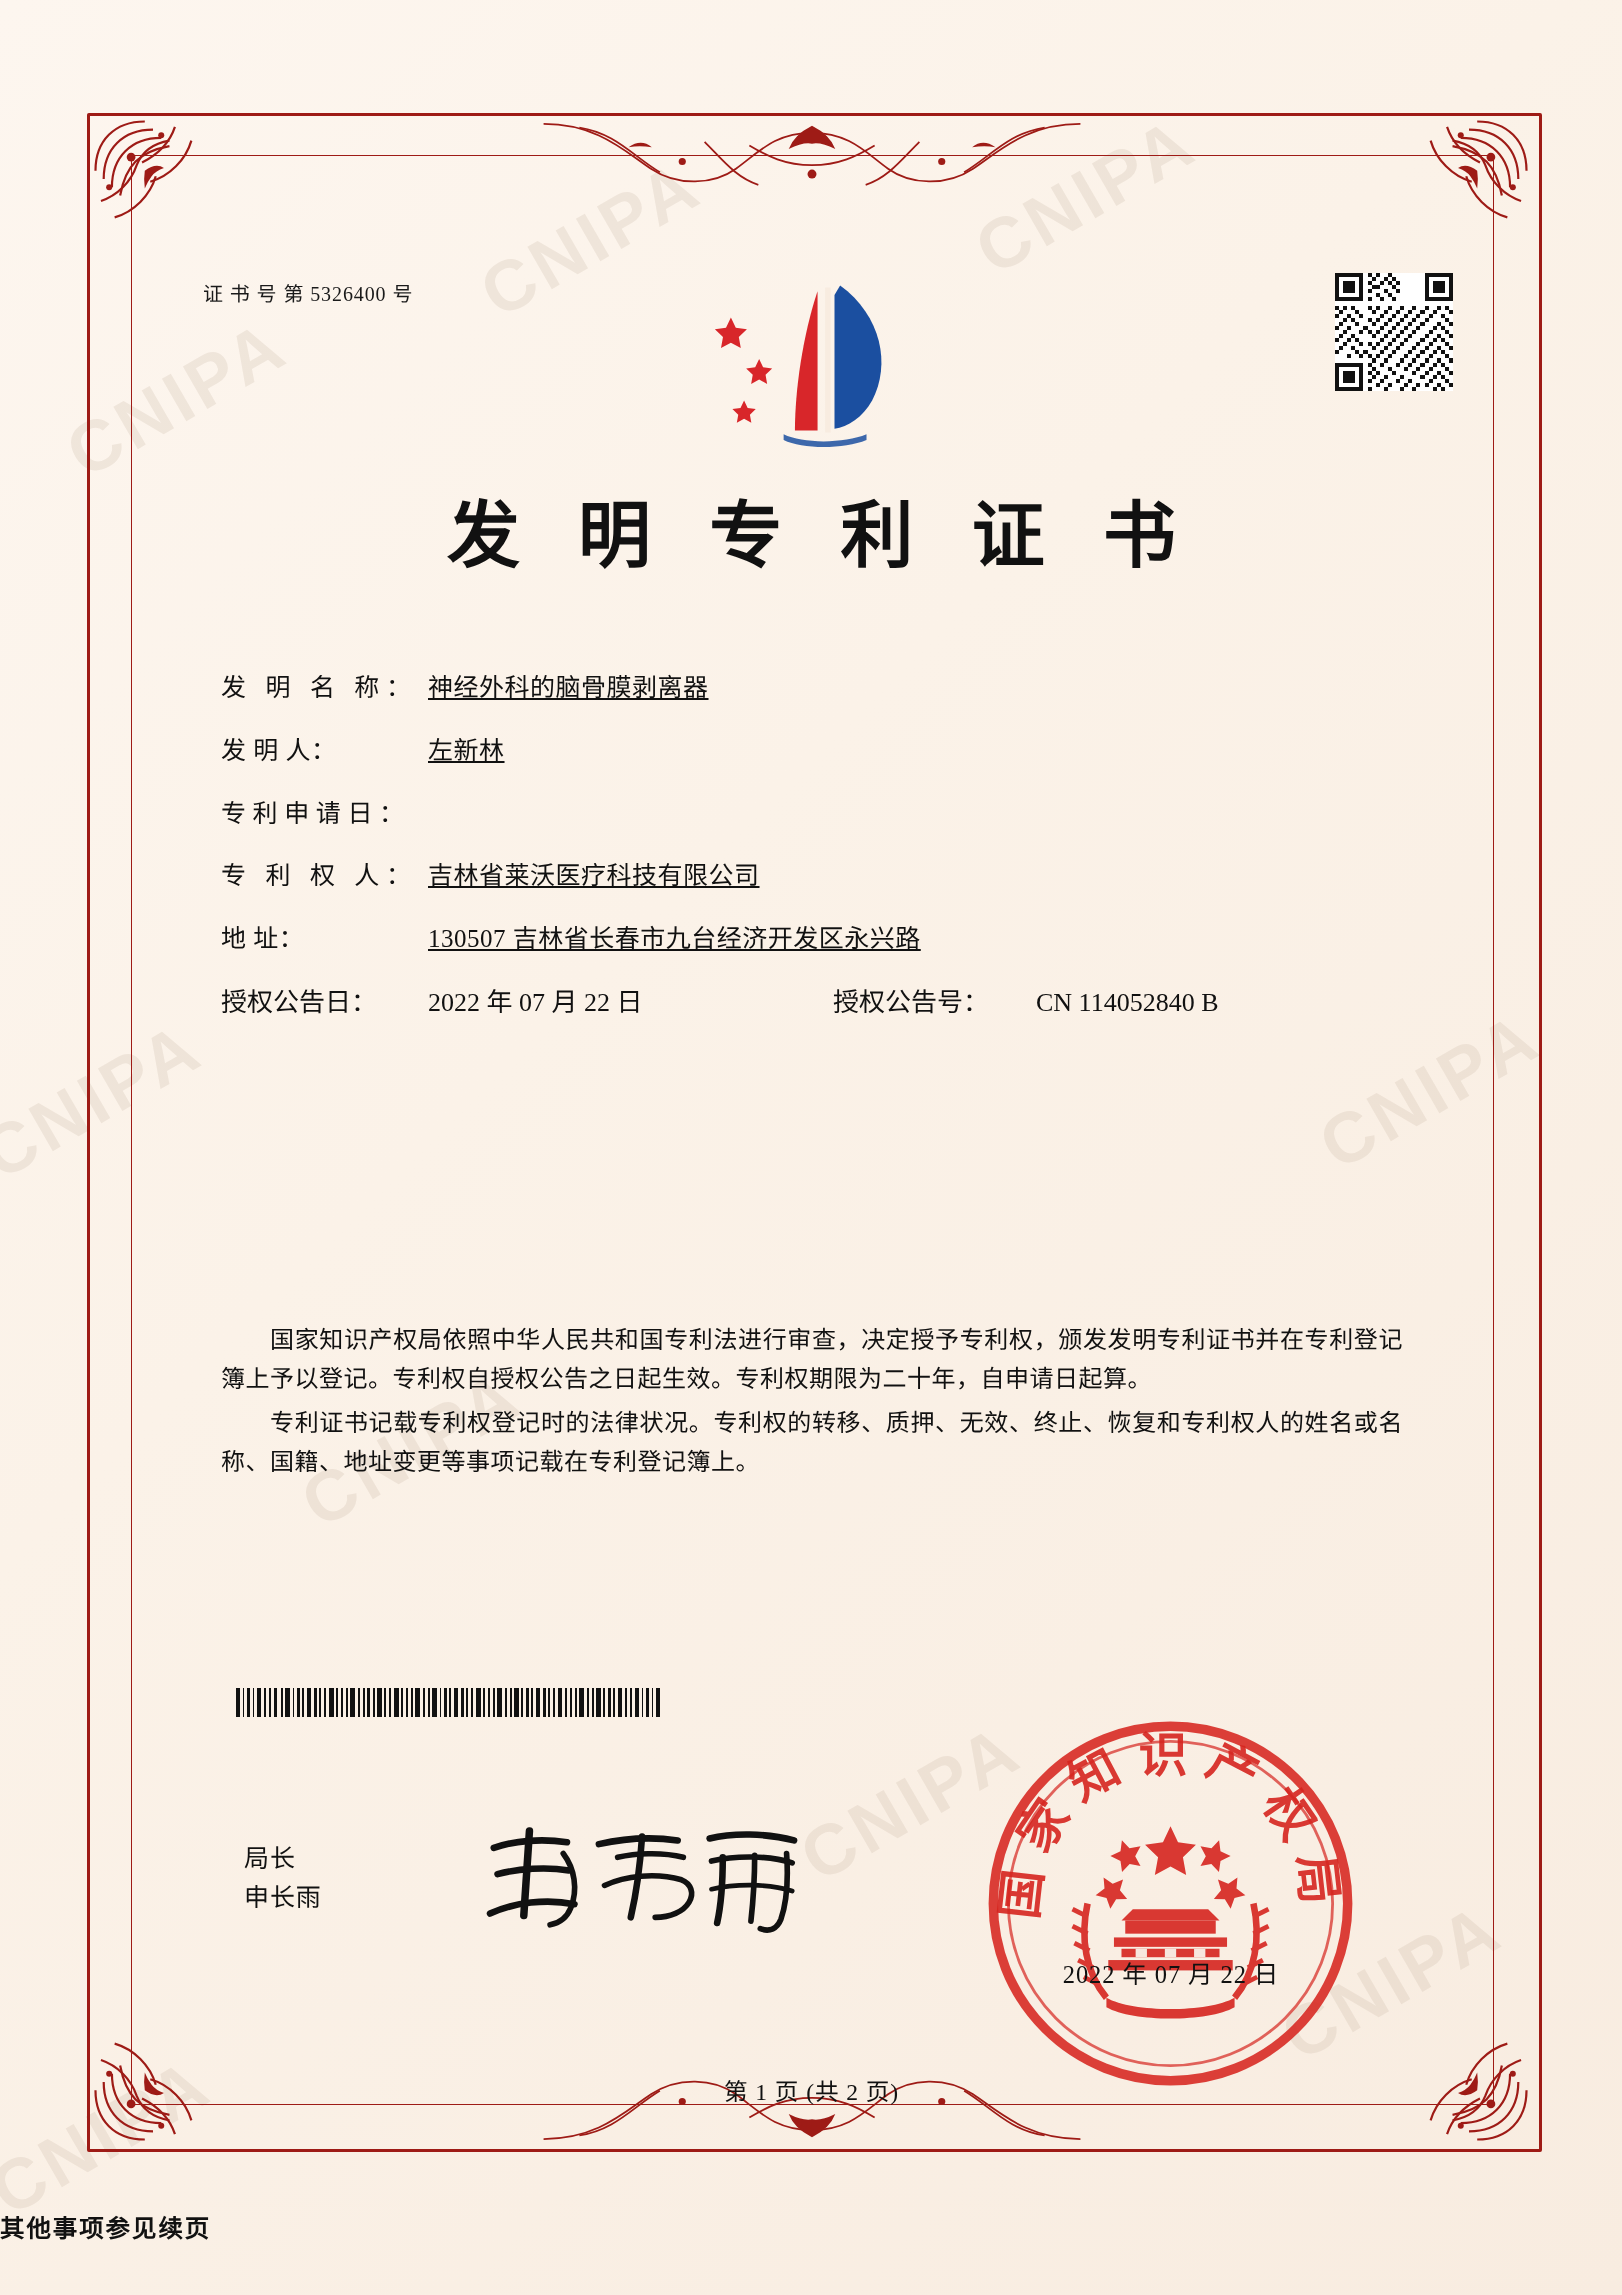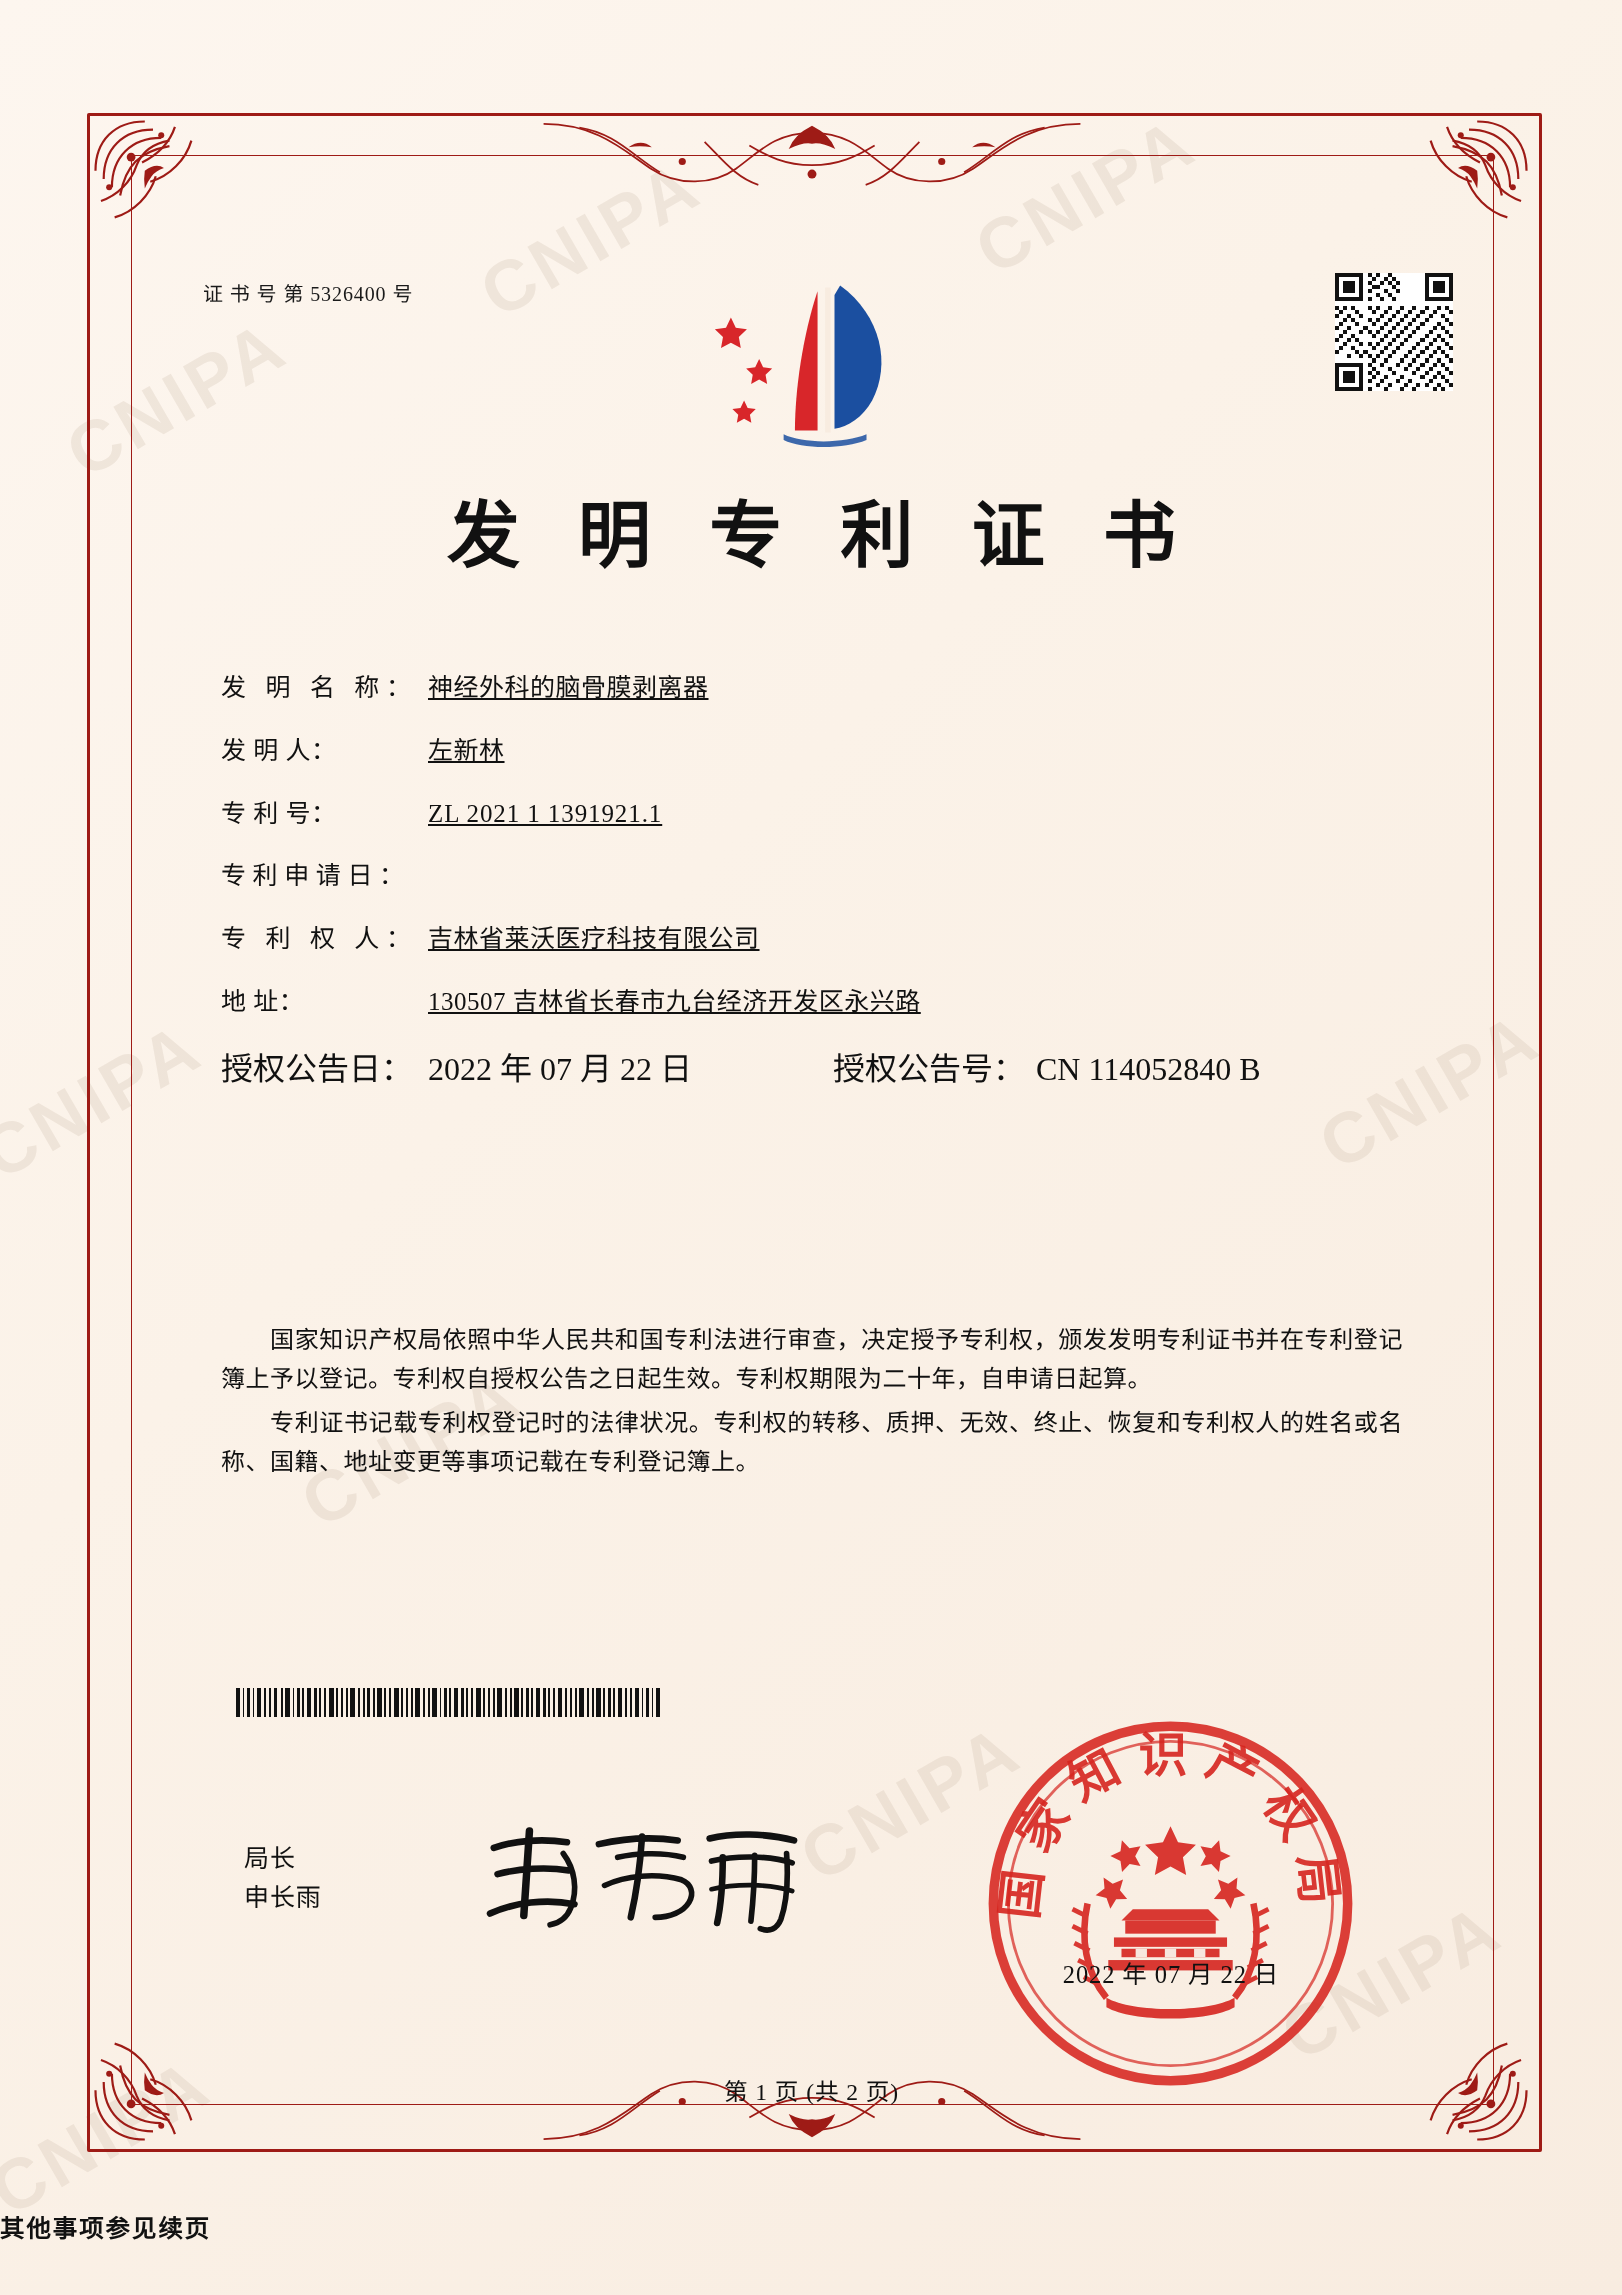--- a/index.html
+++ b/index.html
@@ -154,21 +154,21 @@
     flex: 1 1 auto;
     letter-spacing: 0.5px;
     text-decoration: underline;
   }
   .field-value.mono { font-family: "Liberation Serif", serif; letter-spacing: 0.9px; }
 
   .row-double {
     display: flex;
     align-items: baseline;
     margin-bottom: 19px;
-    font-size: 32px;
+    font-size: 26px;
     line-height: 1.35;
     justify-content: flex-end;
   }
   .row-double .lbl-a { width: 207px; flex: 0 0 207px; }
   .row-double .val-a { width: 405px; flex: 0 0 405px; }
   .row-double .lbl-b { flex: 0 0 203px; }
   .row-double .val-b { flex: 1 1 auto; }
 
   
   .paras {
@@ -635,24 +635,20 @@
   <div class="fields">
     <div class="field-row">
       <div class="field-label sp4">发 明 名 称：</div>
       <div class="field-value">神经外科的脑骨膜剥离器</div>
     </div>
     <div class="field-row">
       <div class="field-label">发  明  人：</div>
       <div class="field-value">左新林</div>
     </div>
     <div class="field-row">
-      <div class="field-label">专  利  号：</div>
-      <div class="field-value mono">ZL 2021 1 1391921.1</div>
-    </div>
-    <div class="field-row">
       <div class="field-label sp4">专利申请日：</div>
     </div>
     <div class="field-row">
       <div class="field-label sp4">专 利 权 人：</div>
       <div class="field-value">吉林省莱沃医疗科技有限公司</div>
     </div>
     <div class="field-row">
       <div class="field-label">地        址：</div>
       <div class="field-value">130507 吉林省长春市九台经济开发区永兴路</div>
     </div>

